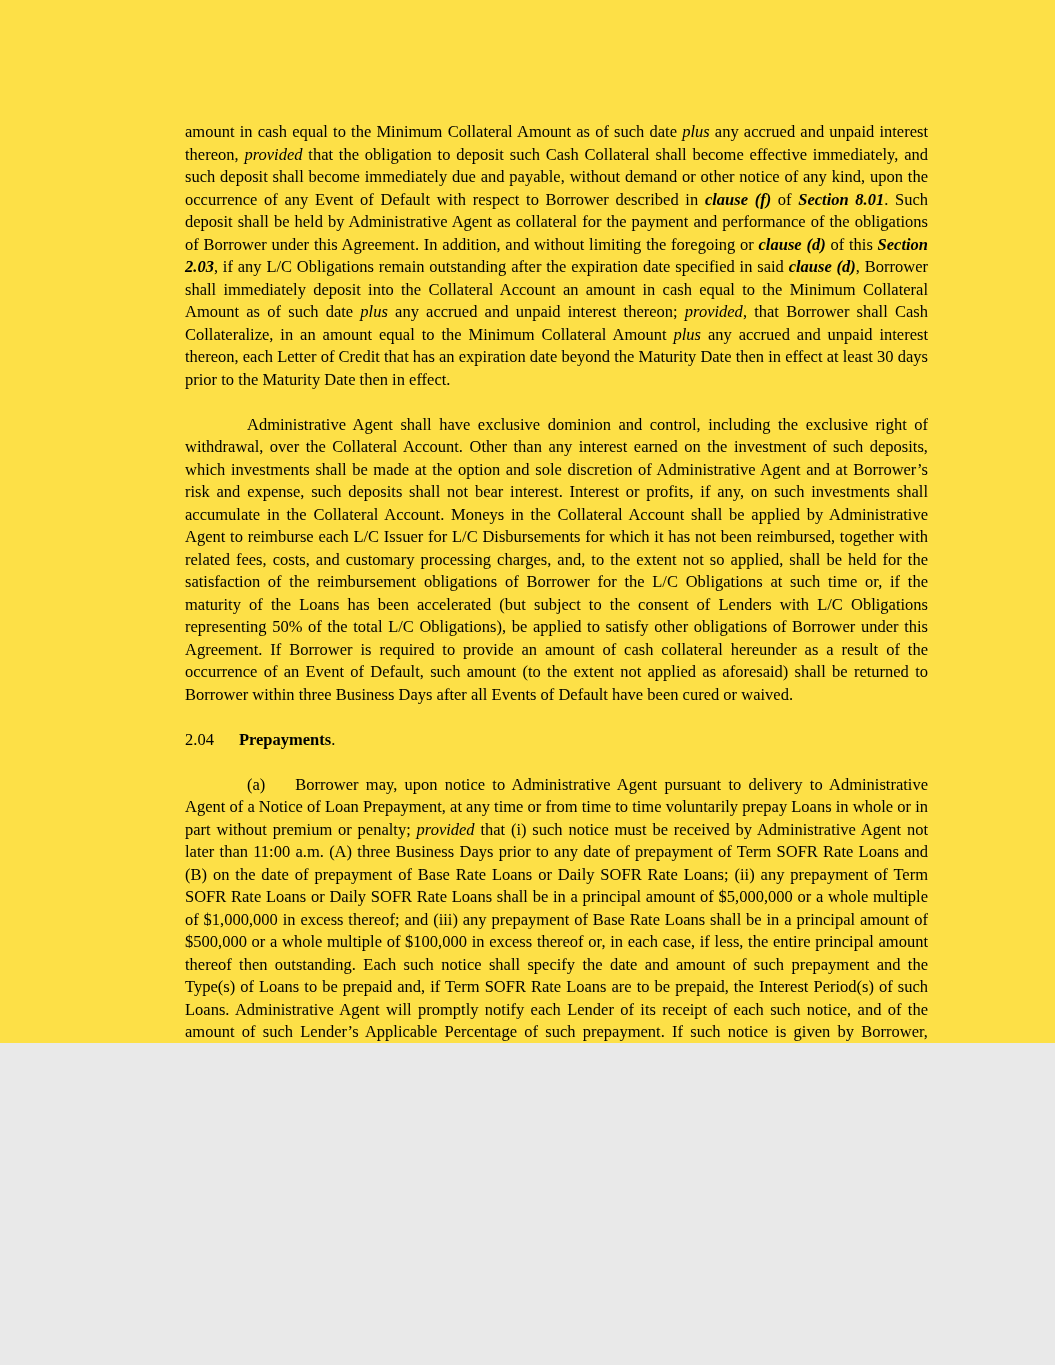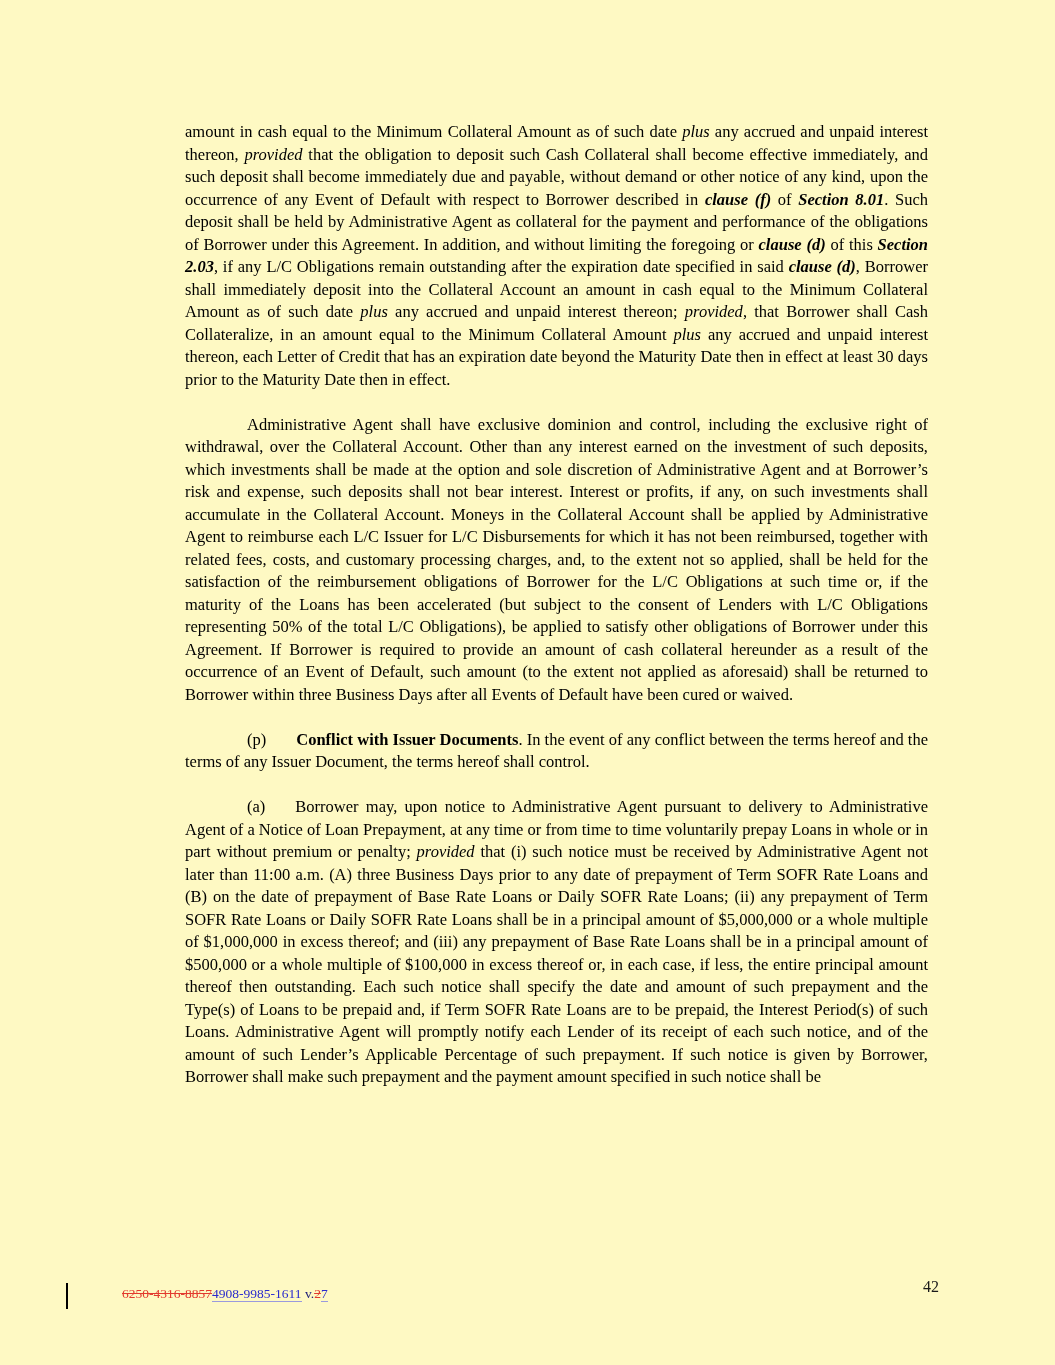--- a/index.html
+++ b/index.html
@@ -1,21 +1,21 @@
 <!DOCTYPE html>
 <html><head>
 <meta charset="utf-8">
 <style>
   html, body { margin: 0; padding: 0; background: #e9e9e9; }
   .page {
     position: relative;
     width: 1055px;
-    height: 1365px;
+    height: 1043px;
     margin: 0 auto;
-    background: #fef9c3;
+    background: #fde047;
     overflow: hidden;
     color: #000000;
   }
   .content {
     position: absolute;
     left: 185px;
     top: 121px;
     width: 743px;
     font-family: "Liberation Serif", serif;
     font-size: 16.5px;
@@ -73,21 +73,21 @@
   }
 </style>
 </head>
 <body>
 
 <div class="page">
 
   <div class="content">
       <p class="para"><span>amount in cash equal to the Minimum Collateral Amount as of such date </span><span class="run-i">plus</span><span> any accrued and unpaid interest thereon, </span><span class="run-i">provided</span><span> that the obligation to deposit such Cash Collateral shall become effective immediately, and such deposit shall become immediately due and payable, without demand or other notice of any kind, upon the occurrence of any Event of Default with respect to Borrower described in </span><span class="run-bi">clause (f)</span><span> of </span><span class="run-bi">Section 8.01</span><span>. Such deposit shall be held by Administrative Agent as collateral for the payment and performance of the obligations of Borrower under this Agreement. In addition, and without limiting the foregoing or </span><span class="run-bi">clause (d)</span><span> of this </span><span class="run-bi">Section 2.03</span><span>, if any L/C Obligations remain outstanding after the expiration date specified in said </span><span class="run-bi">clause (d)</span><span>, Borrower shall immediately deposit into the Collateral Account an amount in cash equal to the Minimum Collateral Amount as of such date </span><span class="run-i">plus</span><span> any accrued and unpaid interest thereon; </span><span class="run-i">provided</span><span>, that Borrower shall Cash Collateralize, in an amount equal to the Minimum Collateral Amount </span><span class="run-i">plus</span><span> any accrued and unpaid interest thereon, each Letter of Credit that has an expiration date beyond the Maturity Date then in effect at least 30 days prior to the Maturity Date then in effect.</span></p>
       <p class="para indent"><span>Administrative Agent shall have exclusive dominion and control, including the exclusive right of withdrawal, over the Collateral Account. Other than any interest earned on the investment of such deposits, which investments shall be made at the option and sole discretion of Administrative Agent and at Borrower’s risk and expense, such deposits shall not bear interest. Interest or profits, if any, on such investments shall accumulate in the Collateral Account. Moneys in the Collateral Account shall be applied by Administrative Agent to reimburse each L/C Issuer for L/C Disbursements for which it has not been reimbursed, together with related fees, costs, and customary processing charges, and, to the extent not so applied, shall be held for the satisfaction of the reimbursement obligations of Borrower for the L/C Obligations at such time or, if the maturity of the Loans has been accelerated (but subject to the consent of Lenders with L/C Obligations representing 50% of the total L/C Obligations), be applied to satisfy other obligations of Borrower under this Agreement. If Borrower is required to provide an amount of cash collateral hereunder as a result of the occurrence of an Event of Default, such amount (to the extent not applied as aforesaid) shall be returned to Borrower within three Business Days after all Events of Default have been cured or waived.</span></p>
-      <p class="para indent"><span>(p)</span><span class="run-tab"></span><span class="run-b">Conflict with Issuer Documents</span><span>. In the event of any conflict between the terms hereof and the terms of any Issuer Document, the terms hereof shall control.</span></p>
+      <p class="para heading"><span>2.04</span><span class="run-tab"></span><span class="run-b">Prepayments</span><span>.</span></p>
       <p class="para indent"><span>(a)</span><span class="run-tab"></span><span>Borrower may, upon notice to Administrative Agent pursuant to delivery to Administrative Agent of a Notice of Loan Prepayment, at any time or from time to time voluntarily prepay Loans in whole or in part without premium or penalty; </span><span class="run-i">provided</span><span> that (i) such notice must be received by Administrative Agent not later than 11:00 a.m. (A) three Business Days prior to any date of prepayment of Term SOFR Rate Loans and (B) on the date of prepayment of Base Rate Loans or Daily SOFR Rate Loans; (ii) any prepayment of Term SOFR Rate Loans or Daily SOFR Rate Loans shall be in a principal amount of $5,000,000 or a whole multiple of $1,000,000 in excess thereof; and (iii) any prepayment of Base Rate Loans shall be in a principal amount of $500,000 or a whole multiple of $100,000 in excess thereof or, in each case, if less, the entire principal amount thereof then outstanding. Each such notice shall specify the date and amount of such prepayment and the Type(s) of Loans to be prepaid and, if Term SOFR Rate Loans are to be prepaid, the Interest Period(s) of such Loans. Administrative Agent will promptly notify each Lender of its receipt of each such notice, and of the amount of such Lender’s Applicable Percentage of such prepayment. If such notice is given by Borrower, Borrower shall make such prepayment and the payment amount specified in such notice shall be</span></p>
     </div>
 
   <div class="footer-change-bar"></div>
 
   <div class="footer-id">
     <span class="del">6250-4316-8857</span><span class="ins">4908-9985-1611</span><span class="ver-prefix"> v.</span><span class="del">2</span><span class="ins">7</span>
   </div>
 
   <div class="page-number">42</div>

